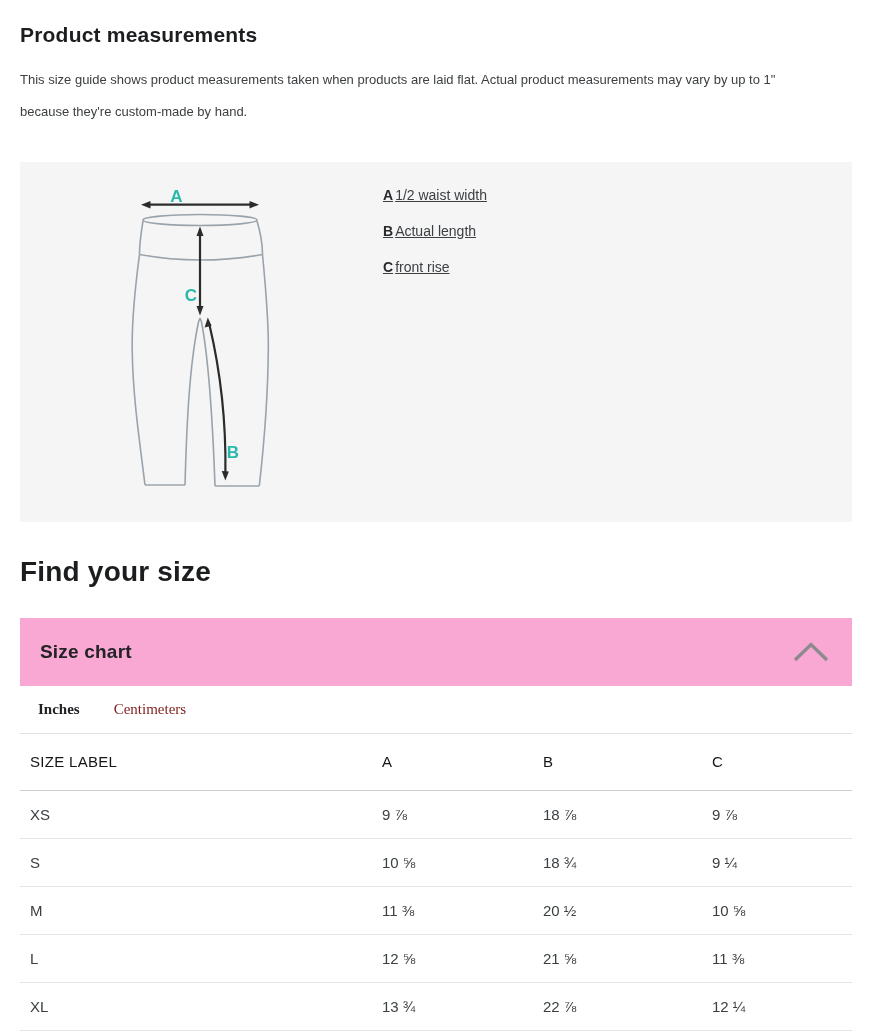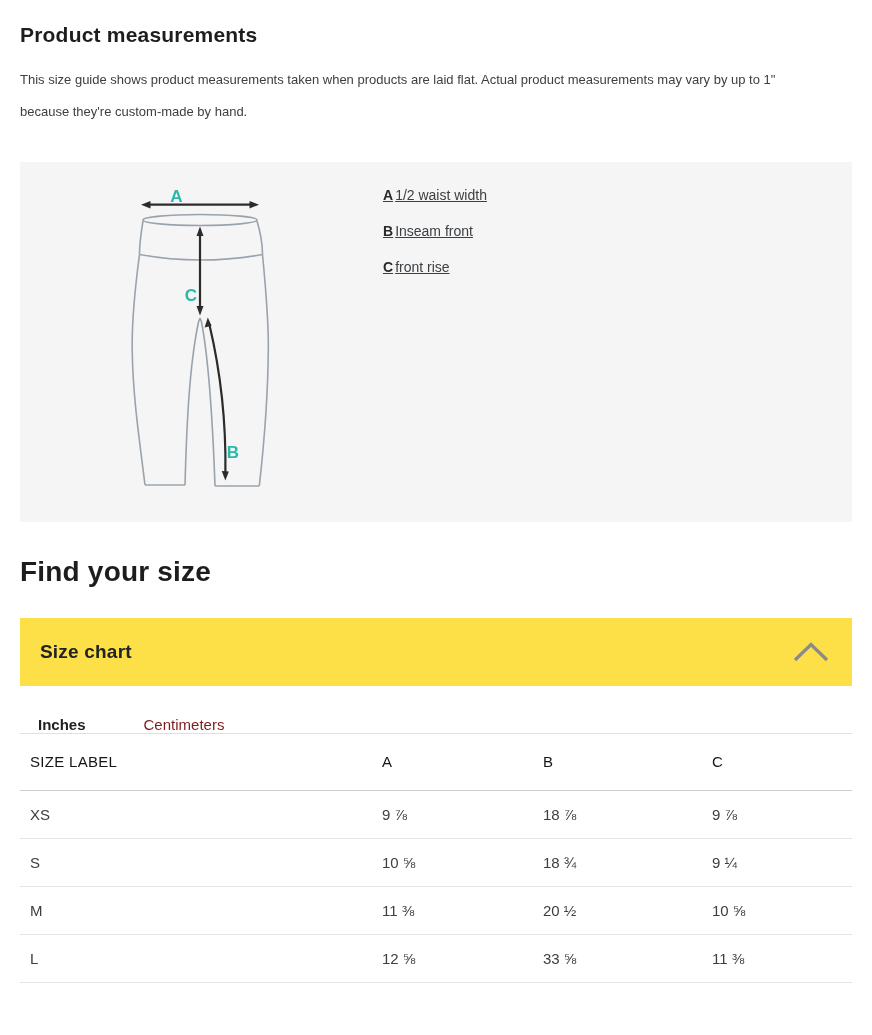--- a/index.html
+++ b/index.html
@@ -40,33 +40,34 @@
 
   
   .find-size-heading {
     margin:34px 20px 0;
     font-size:28px; font-weight:bold; color:#1c1d1f; letter-spacing:.2px;
   }
 
   .size-chart-bar {
     margin:30px 20px 0;
     width:832px; height:68px;
-    background:#fde047;
+    background:#f9a8d4;
     display:flex; align-items:center; justify-content:space-between;
     padding:0 22px 0 20px;
     cursor:pointer;
   }
   .size-chart-title { font-size:19px; font-weight:bold; color:#222325; letter-spacing:.2px; }
 
   
   .tabs {
     margin:0 20px; width:832px; height:48px;
-    display:flex; align-items:flex-end; gap:58px;
+    display:flex; align-items:center; gap:34px;
     padding-left:18px;
     border-bottom:1px solid #e0e0e1;
+    font-family:Liberation Serif, serif;
   }
   .tab { font-size:15px; color:#7f1d1d; cursor:pointer; }
   .tab.active { font-weight:bold; color:#202124; }
 
   
   table.size-table {
     margin:0 20px; width:832px;
     border-collapse:collapse; table-layout:fixed;
   }
   .size-table col.c-label { width:352px; }
@@ -124,21 +125,21 @@
       <text class="marker-label" x="66.5" y="19.5" text-anchor="middle">A</text>
       <text class="marker-label" x="81" y="119" text-anchor="middle">C</text>
       <text class="marker-label" x="123" y="276" text-anchor="middle">B</text>
     </svg>
 
     <div class="legend">
       <div class="legend-item">
         <span class="key">A</span><span>1/2 waist width</span>
       </div>
       <div class="legend-item">
-        <span class="key">B</span><span>Inseam front</span>
+        <span class="key">B</span><span>Actual length</span>
       </div>
       <div class="legend-item">
         <span class="key">C</span><span>front rise</span>
       </div>
     </div>
   </div>
 
   <h2 class="find-size-heading">Find your size</h2>
 
   <div class="size-chart-bar">
@@ -183,19 +184,25 @@
       </tr>
       <tr>
         <td>M</td>
         <td>11 ⅜</td>
         <td>20 ½</td>
         <td>10 ⅝</td>
       </tr>
       <tr>
         <td>L</td>
         <td>12 ⅝</td>
-        <td>33 ⅝</td>
+        <td>21 ⅝</td>
         <td>11 ⅜</td>
+      </tr>
+      <tr>
+        <td>XL</td>
+        <td>13 ¾</td>
+        <td>22 ⅞</td>
+        <td>12 ¼</td>
       </tr>
     </tbody>
   </table>
 
 </div>
 
 </body></html>

